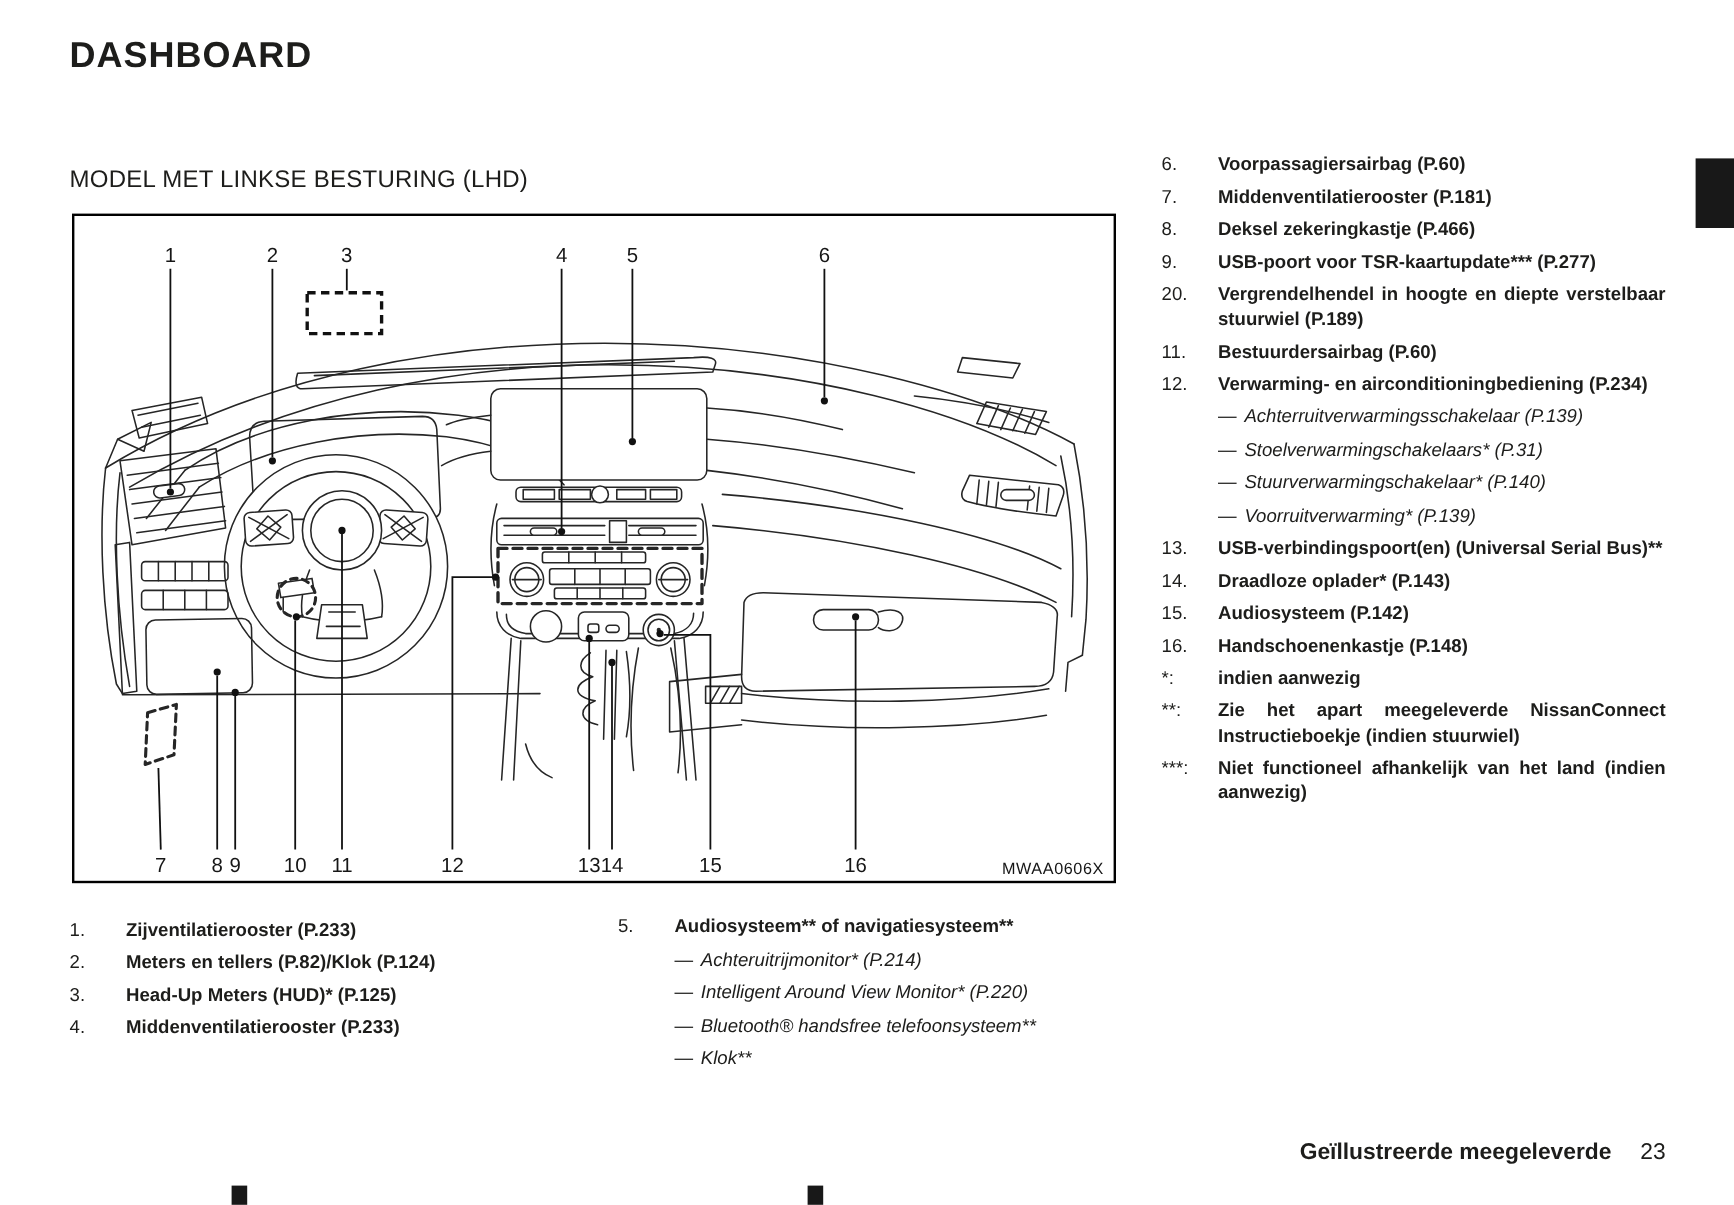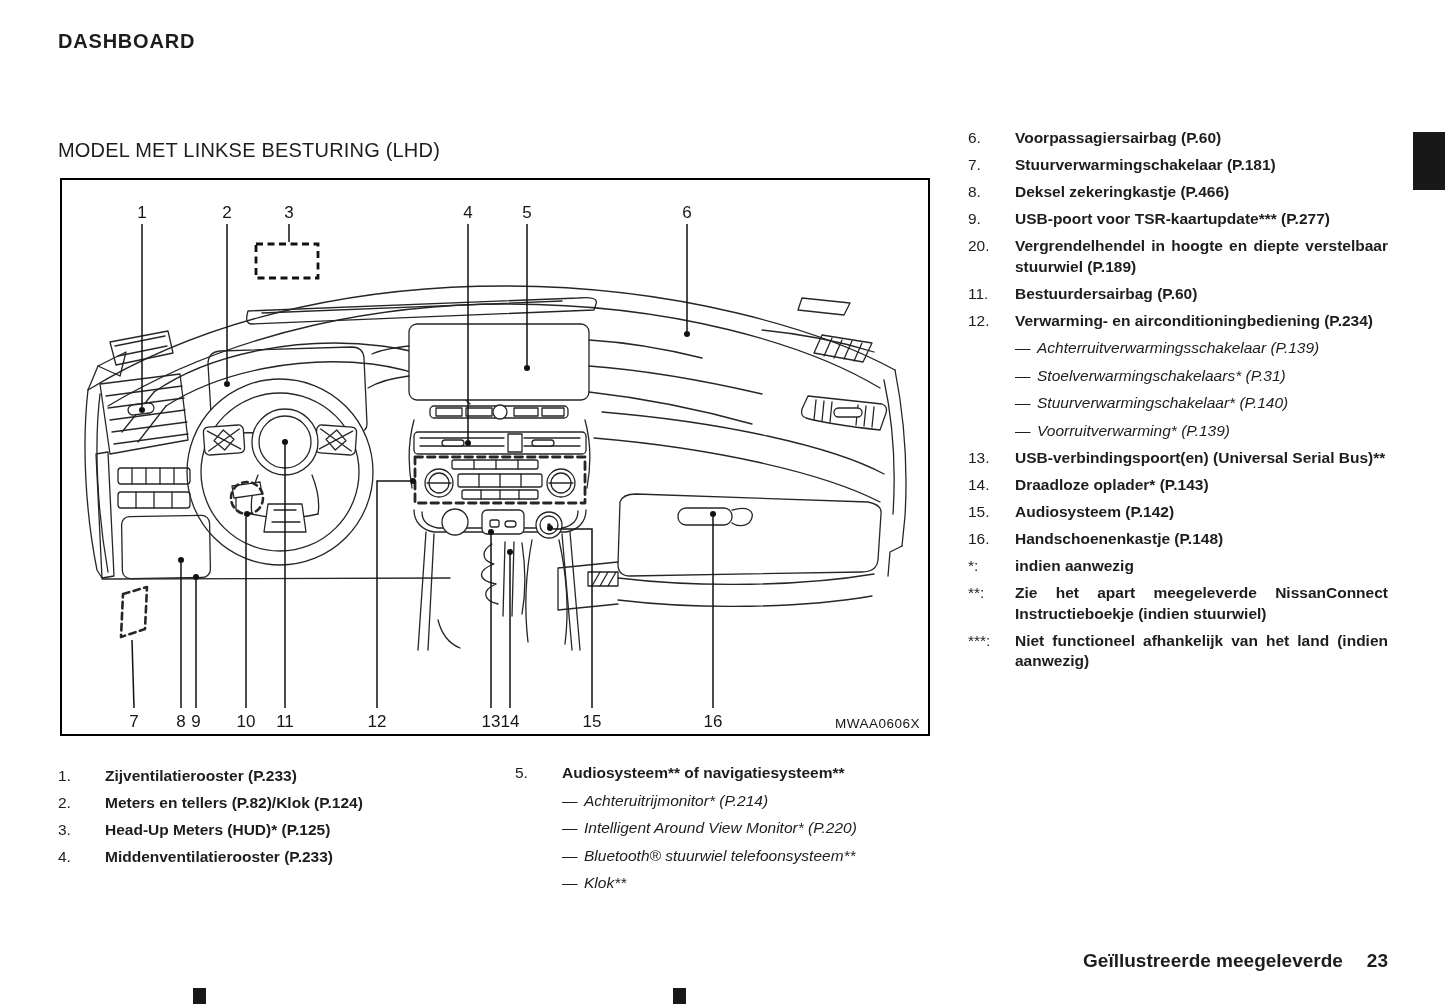--- a/index.html
+++ b/index.html
@@ -1,37 +1,37 @@
 <!DOCTYPE html>
 <html><head>
 <meta charset="utf-8">
 <style>
   html,body{margin:0;padding:0;}
   body{
     width:1445px;height:1004px;position:relative;background:#ffffff;
     font-family:"Liberation Sans", sans-serif;color:#1d1d1b;overflow:hidden;
   }
   .abs{position:absolute;}
-  .page-title{left:58px;top:30px;font-size:20px;font-weight:bold;letter-spacing:.8px;}
+  .page-title{left:58px;top:30px;font-size:30px;font-weight:bold;letter-spacing:.8px;}
   .section-heading{left:58px;top:139px;font-size:20px;letter-spacing:.2px;}
   .figure{left:60px;top:178px;width:870px;height:558px;border:2px solid #000;box-sizing:border-box;background:#fff;}
   .figure svg{display:block;width:100%;height:100%;}
   .legend{font-size:15.5px;line-height:20.5px;}
   .entry{display:flex;align-items:flex-start;margin-bottom:6.5px;}
   .entry .num{flex:none;width:47px;}
   .entry .txt{flex:1;text-align:justify;font-weight:bold;}
   .subentry{display:flex;align-items:flex-start;margin:7px 0 7px 47px;}
   .subentry .dash{flex:none;width:22px;}
   .subentry .txt{flex:1;font-style:italic;}
   .col-right{left:968px;top:128px;width:420px;}
   .col-bl{left:58px;top:766px;width:430px;}
   .col-bm{left:515px;top:763px;width:440px;}
   .footer{right:57px;top:950px;font-size:19px;}
   .footer .f-label{font-weight:bold;}
-  .footer .f-page{margin-left:24px;font-weight:bold;}
+  .footer .f-page{margin-left:24px;font-weight:normal;}
   .tab-marker{left:1413px;top:132px;width:32px;height:58px;background:#181818;}
   .print-mark{width:13px;height:16px;background:#181818;top:988px;}
   .pm1{left:193px;} .pm2{left:673px;}
   svg text{font-family:"Liberation Sans", sans-serif;}
   .co-num{font-size:17px;fill:#161616;}
   .img-code{font-size:13.5px;fill:#161616;letter-spacing:.5px;}
 </style>
 </head>
 <body>
 
@@ -265,21 +265,21 @@
 </svg>
 </div>
 
 <div class="abs col-right legend">
   <div class="entry">
       <span class="num">6.</span>
       <span class="txt">Voorpassagiersairbag (P.60)</span>
     </div>
   <div class="entry">
       <span class="num">7.</span>
-      <span class="txt">Stuurverwarmingschakelaar (P.181)</span>
+      <span class="txt">Middenventilatierooster (P.181)</span>
     </div>
   <div class="entry">
       <span class="num">8.</span>
       <span class="txt">Deksel zekeringkastje (P.466)</span>
     </div>
   <div class="entry">
       <span class="num">9.</span>
       <span class="txt">USB-poort voor TSR-kaartupdate*** (P.277)</span>
     </div>
   <div class="entry">
@@ -367,21 +367,21 @@
   <div class="subentry">
       <span class="dash">—</span>
       <span class="txt">Achteruitrijmonitor* (P.214)</span>
     </div>
   <div class="subentry">
       <span class="dash">—</span>
       <span class="txt">Intelligent Around View Monitor* (P.220)</span>
     </div>
   <div class="subentry">
       <span class="dash">—</span>
-      <span class="txt">Bluetooth® stuurwiel telefoonsysteem**</span>
+      <span class="txt">Bluetooth® handsfree telefoonsysteem**</span>
     </div>
   <div class="subentry">
       <span class="dash">—</span>
       <span class="txt">Klok**</span>
     </div>
 </div>
 
 <div class="abs footer">
   <span class="f-label">Geïllustreerde meegeleverde</span><span class="f-page">23</span>
 </div>

